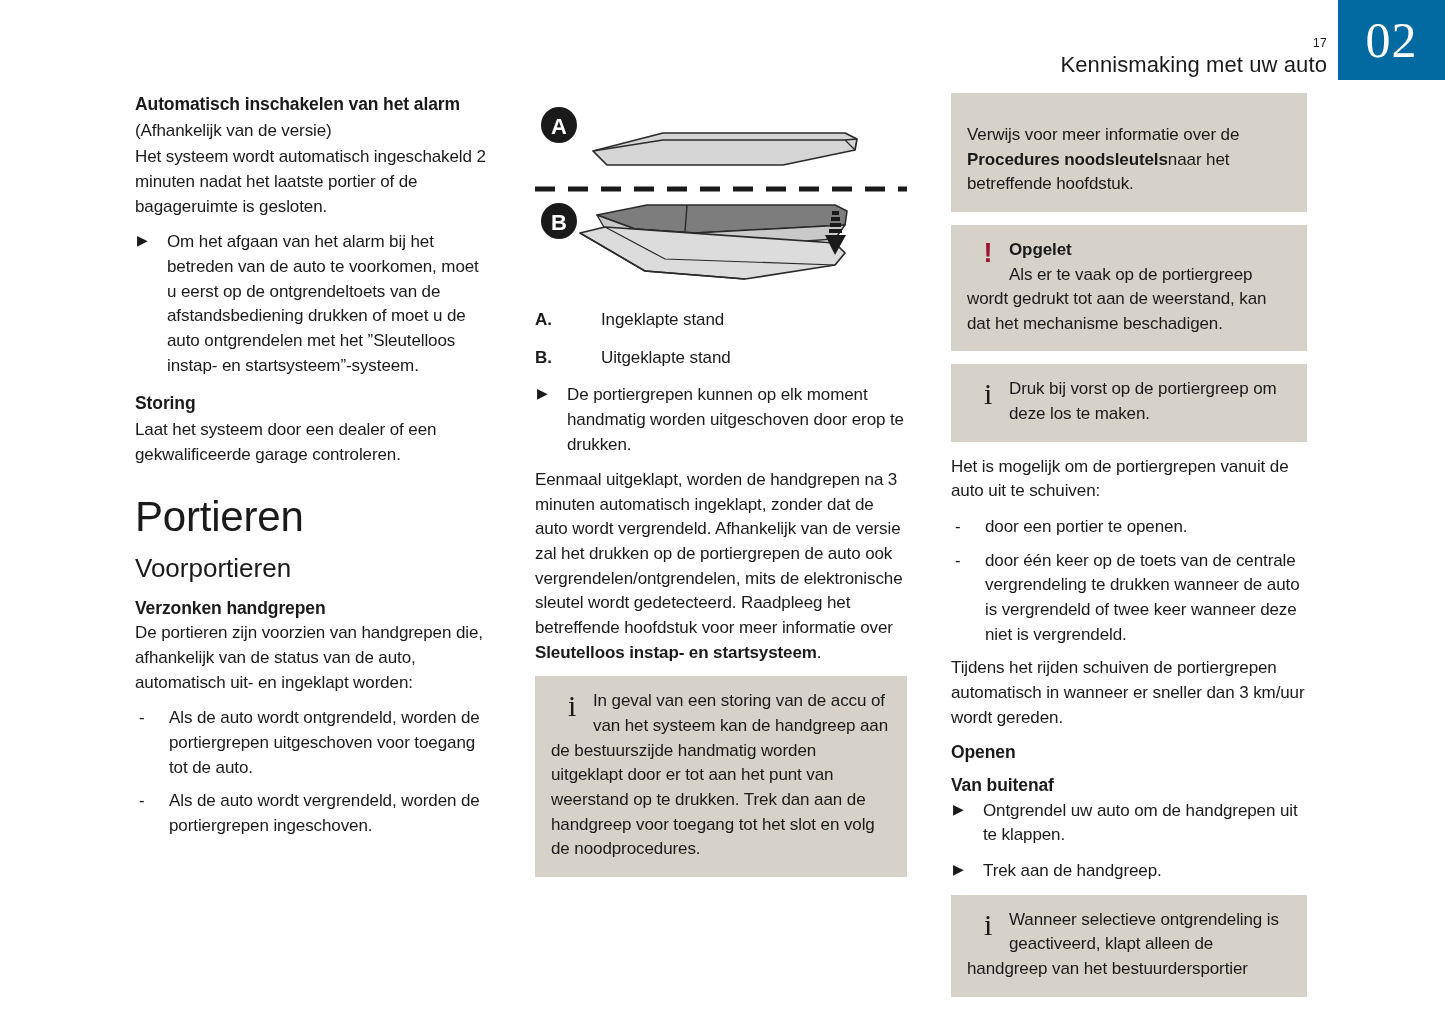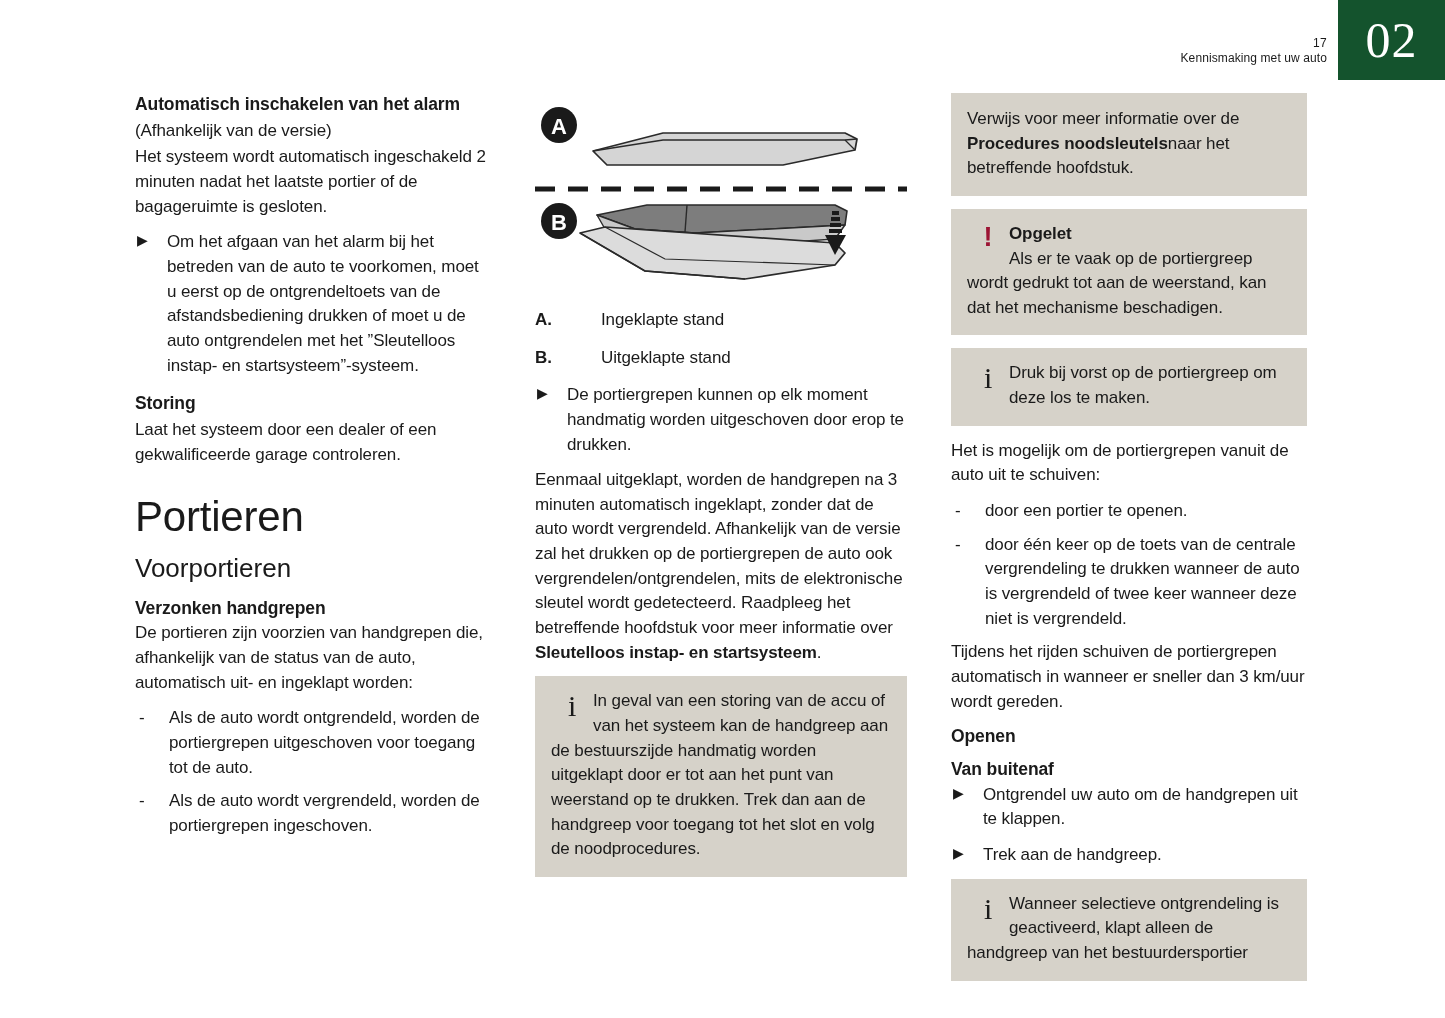--- a/index.html
+++ b/index.html
@@ -16,21 +16,21 @@
     overflow: hidden;
   }
 
   
   #chapter-tab {
     position: absolute;
     top: 0;
     right: 0;
     width: 107px;
     height: 80px;
-    background: #14532d;
+    background: #0369a1;
     color: #ffffff;
     display: flex;
     align-items: center;
     justify-content: center;
     font-family: "Liberation Serif", serif;
     font-size: 50px;
     letter-spacing: 1px;
   }
   #header-text {
     position: absolute;
@@ -39,21 +39,21 @@
     text-align: right;
     line-height: 1.25;
   }
   #page-number {
     font-size: 12px;
     font-weight: normal;
     display: block;
     letter-spacing: .3px;
   }
   #header-title {
-    font-size: 12px;
+    font-size: 22px;
     display: block;
     letter-spacing: .1px;
   }
 
   
   #page-body {
     position: absolute;
     top: 93px;
     left: 135px;
     width: 1172px;
@@ -130,21 +130,21 @@
   
   .note-box {
     background: #d6d2c9;
     padding: 13px 16px 15px 16px;
     margin: 0 0 13px 0;
     font-size: 17px;
     line-height: 1.45;
     letter-spacing: -0.1px;
     position: relative;
   }
-  .note-box.plain { padding-top: 14px; }
+  .note-box.plain { padding-top: 30px; }
   .note-glyph {
     float: left;
     width: 42px;
     text-align: center;
     font-family: "Liberation Serif", serif;
     font-size: 30px;
     line-height: 1.0;
     margin-top: 2px;
   }
   .note-glyph.warn {

